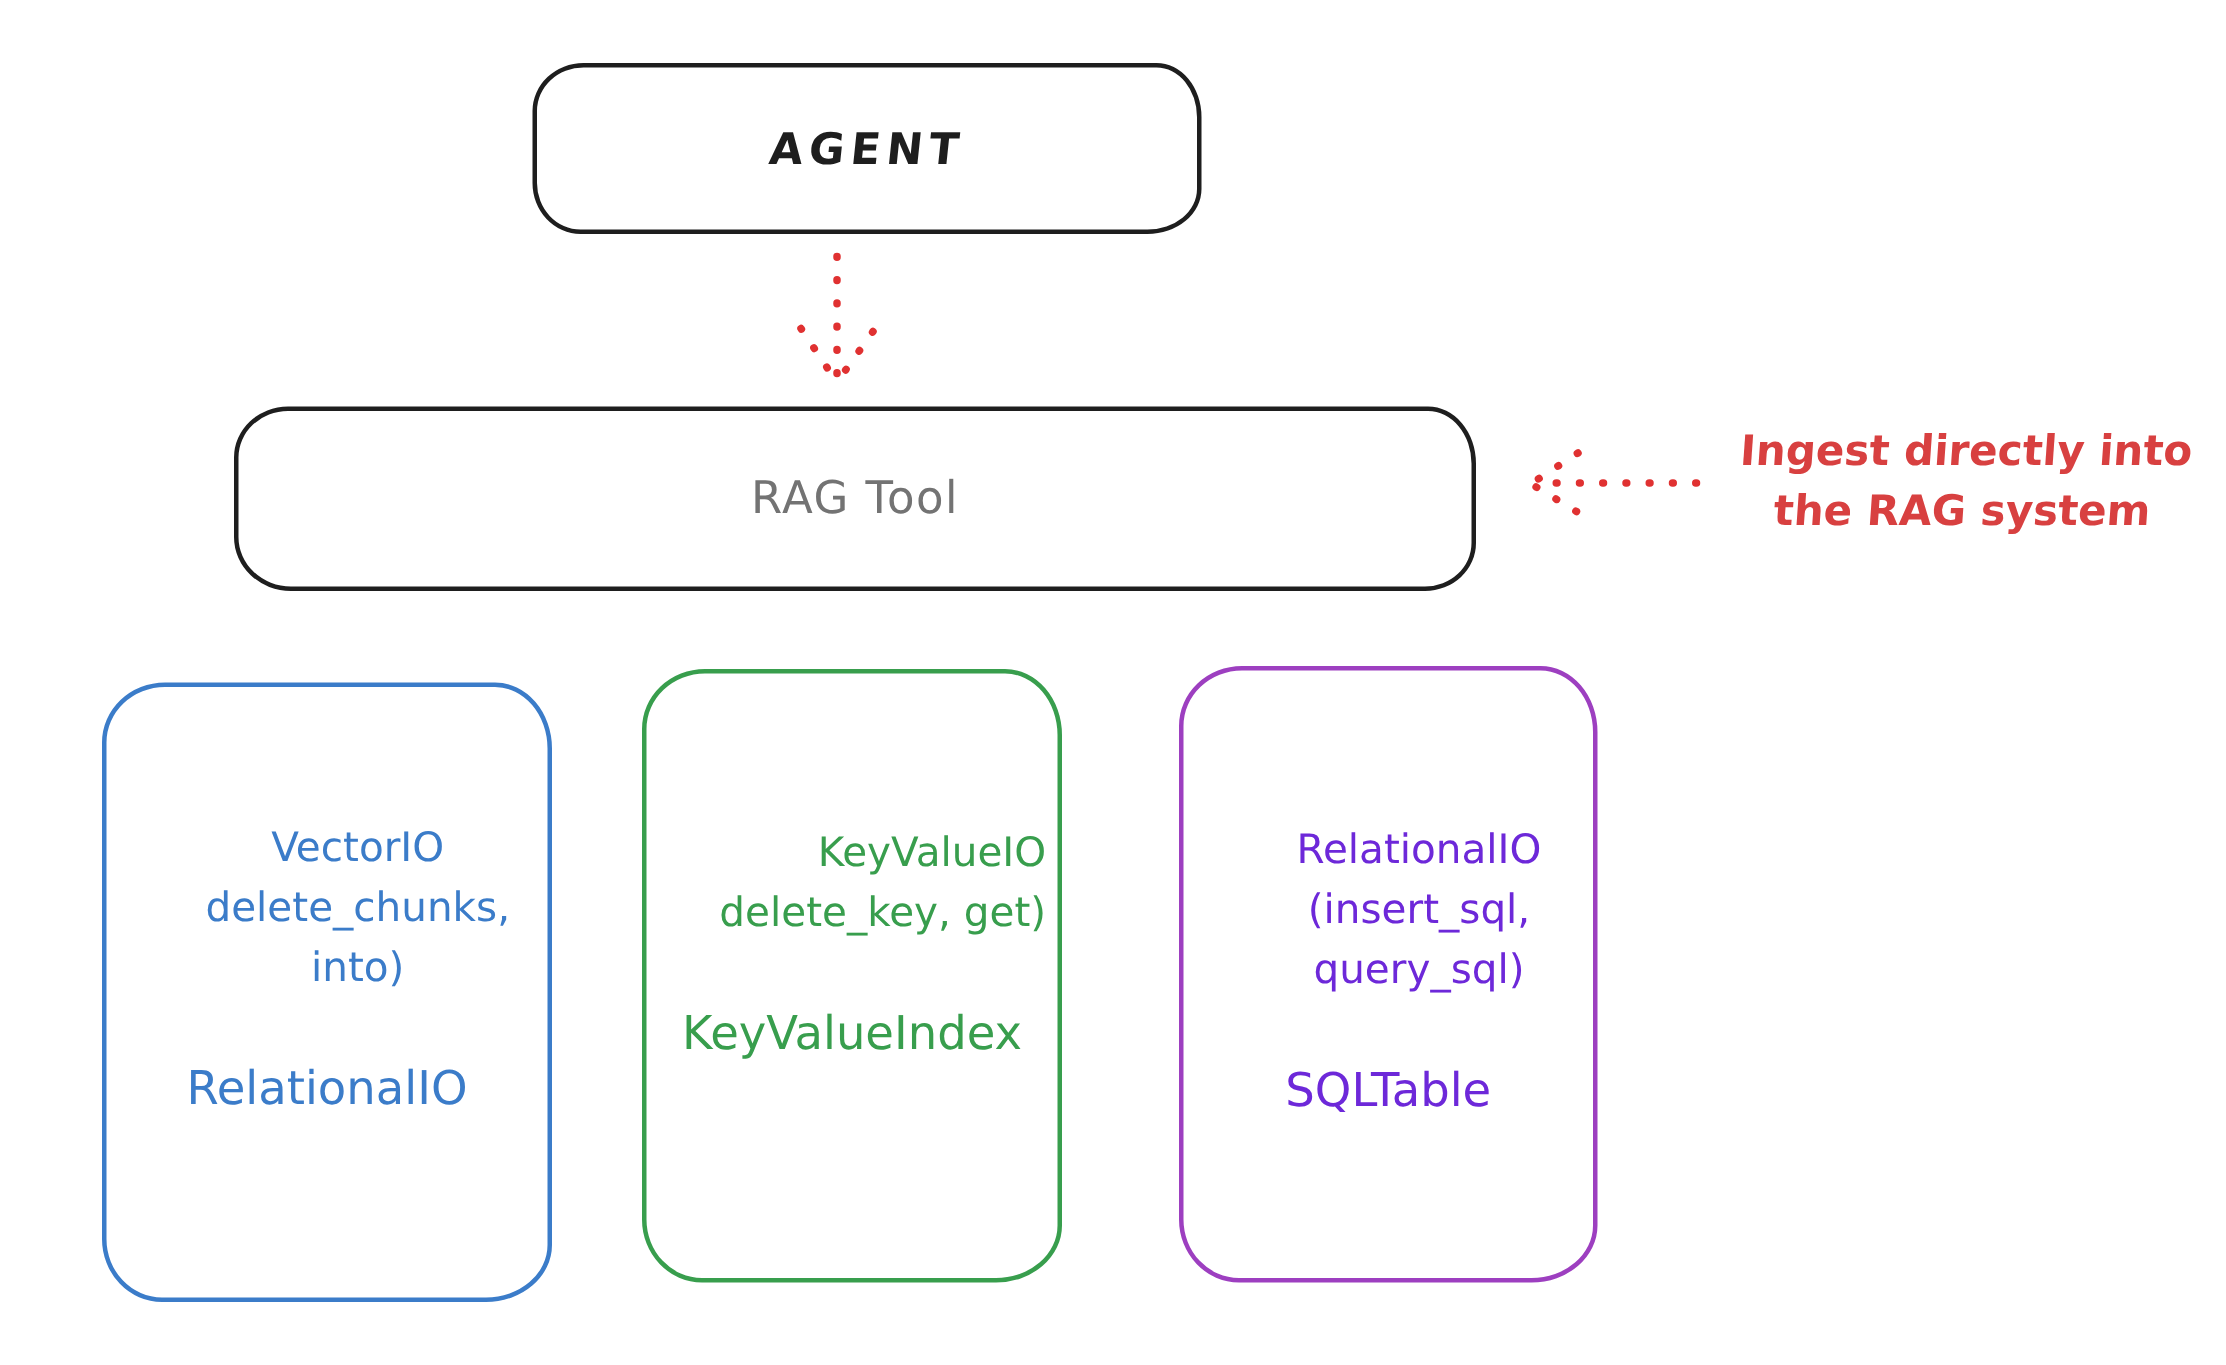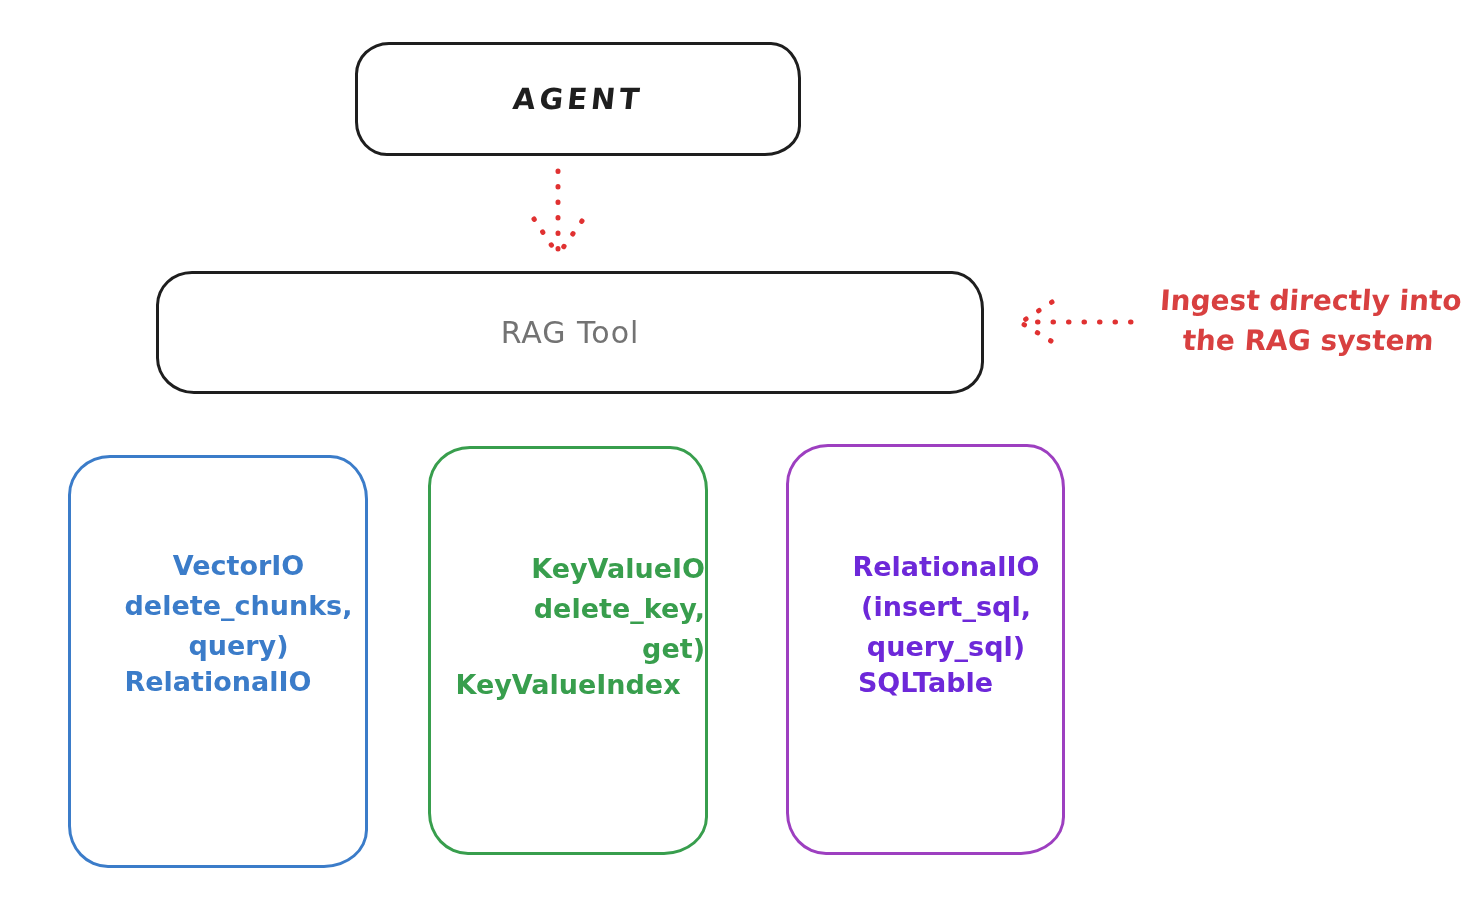--- a/index.html
+++ b/index.html
@@ -53,27 +53,28 @@
     top: 445px;
     width: 300px;
     height: 413px;
     border-radius: 42px 38px 44px 40px / 40px 44px 38px 42px;
     flex-direction: column;
     justify-content: flex-start;
     padding-top: 88px;
   }
   .backend-box .lines {
     font-size: 27px;
-    font-weight: 700;
+    font-weight: 400;
     line-height: 40px;
     margin-left: 41px;
   }
   .backend-box .index-label {
-    font-size: 27px;
-    font-weight: 700;
+    font-size: 31px;
+    font-weight: 400;
+    margin-top: 42px;
   }
   .box-vector {
     left: 68px; top: 455px; height: 413px;
     border-color: #3b7cc9; color: #3b7cc9;
   }
   .box-keyvalue {
     left: 428px; top: 446px; width: 280px; height: 409px;
     border-color: #389e4d; color: #389e4d;
     padding-top: 100px;
     text-align: right;
@@ -131,21 +132,21 @@
 
   <div class="annotation">
     <div>Ingest directly into</div>
     <div>the RAG system</div>
   </div>
 
   <div class="sketchbox backend-box box-vector">
     <div class="lines">
       <div>VectorIO</div>
       <div>delete_chunks,</div>
-      <div>query)</div>
+      <div>into)</div>
     </div>
     <div class="index-label">RelationalIO</div>
   </div>
 
   <div class="sketchbox backend-box box-keyvalue">
     <div class="lines">
       <div>KeyValueIO</div>
       <div>delete_key, get)</div>
     </div>
     <div class="index-label">KeyValueIndex</div>

